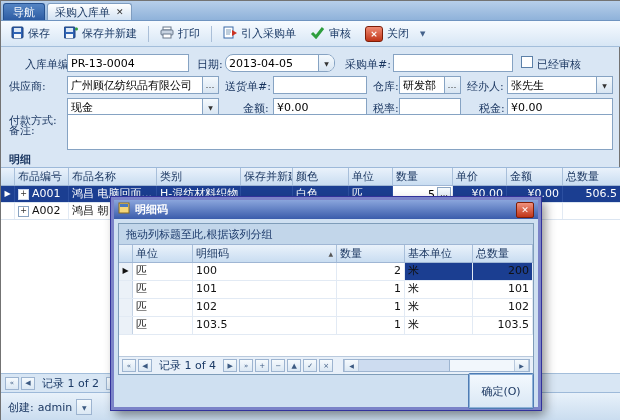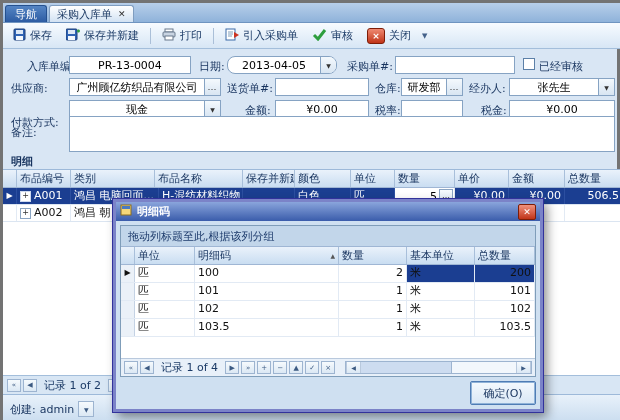--- a/index.html
+++ b/index.html
@@ -1,21 +1,21 @@
 <!DOCTYPE html>
 <html><head>
 <meta charset="utf-8">
 <style>
   html,body{margin:0;padding:0;}
   body{
     width:620px;height:420px;position:relative;overflow:hidden;
     font-family:"DejaVu Sans","Liberation Sans",sans-serif;font-size:11px;
     background:#d9e6f4;border:0;
   }
-  .app{position:absolute;inset:0;border:3px solid #737373;box-sizing:border-box;}
+  .app{position:absolute;inset:0;border:1px solid #737373;box-sizing:border-box;}
 
   
   .tabstrip{position:absolute;left:0;top:0;width:620px;height:20px;
     background:linear-gradient(#b7cfea,#8fb2da);border-bottom:1px solid #6f94c0;box-sizing:border-box;}
   .tab-nav{position:absolute;left:2px;top:2px;height:17px;padding:0 9px;display:flex;align-items:center;
     background:linear-gradient(#5585c4,#2d5ca3);color:#fff;border:1px solid #24508f;border-bottom:none;
     border-radius:3px 3px 0 0;box-sizing:border-box;}
   .tab-doc{position:absolute;left:46px;top:2px;height:17px;padding:0 7px;display:flex;align-items:center;gap:6px;
     background:linear-gradient(#ffffff,#d2e2f3);color:#16345f;border:1px solid #7f9dc0;border-bottom:none;
     border-radius:3px 3px 0 0;box-sizing:border-box;}
@@ -26,21 +26,21 @@
     background:linear-gradient(#f7fbff,#d7e6f5);border-bottom:1px solid #a3bedb;box-sizing:border-box;padding:0 4px;}
   .tbtn{display:flex;align-items:center;gap:4px;padding:2px 6px;color:#1b3a66;border-radius:2px;}
   .tsep{width:1px;height:16px;background:#aabfd8;margin:0 3px;}
   .tmore{font-size:7px;color:#44618a;padding:0 3px;}
   .closeico{width:16px;height:14px;background:linear-gradient(#ef8a72,#c03418);border:1px solid #7e1d07;
     border-radius:3px;color:#fff;font-weight:bold;font-size:9px;display:flex;align-items:center;justify-content:center;}
 
   
   .lbl{position:absolute;color:#17335e;white-space:nowrap;}
   .field{position:absolute;height:18px;background:#fff;border:1px solid #86a3c3;box-sizing:border-box;
-    display:flex;align-items:center;overflow:hidden;text-align:center;}
+    display:flex;align-items:center;overflow:hidden;}
   .fval{flex:1;padding:0 3px;white-space:nowrap;overflow:hidden;}
   .dd,.ell{width:15px;align-self:stretch;border-left:1px solid #86a3c3;flex:none;
     background:linear-gradient(#f4f9fd,#d8e5f2);display:flex;align-items:center;justify-content:center;color:#333;}
   .dd{font-size:6px;}
   .ell{font-size:9px;letter-spacing:1px;}
   .cb{position:absolute;width:12px;height:12px;background:#fff;border:1px solid #5c80a8;box-sizing:border-box;}
   .memo{align-items:flex-start;}
 
   .sec{position:absolute;left:8px;top:151px;font-weight:bold;color:#17335e;}
 
@@ -102,21 +102,21 @@
   .d0{width:14px}.d1{width:60px}.d2{width:144px}.d3{width:68px}.d4{width:68px}.d5{flex:1}
   .dfill{flex:1;background:#fff;}
   .dnav{height:17px;flex:none;border-top:1px solid #b9c9dd;background:#e8f0f9;display:flex;
     align-items:center;gap:2px;padding:0 3px;}
   .dscroll{flex:1;height:13px;margin-left:8px;border:1px solid #9db4d0;background:#f2f7fc;
     display:flex;align-items:stretch;box-sizing:border-box;}
   .sarrow{width:13px;background:linear-gradient(#f6fafd,#dbe8f4);border-left:1px solid #b9c9dd;border-right:1px solid #b9c9dd;
     font-size:6px;color:#3c5a82;display:flex;align-items:center;justify-content:center;}
   .sthumb{width:90px;background:#cddcf0;border-right:1px solid #9db4d0;}
   .dbuttons{height:24px;flex:none;display:flex;justify-content:flex-end;align-items:center;gap:7px;padding-top:4px;}
-  .dbtn{width:66px;height:24px;background:linear-gradient(#f4f9fe,#d9e7f5);border:1px solid #4f7cb4;
+  .dbtn{width:66px;height:36px;background:linear-gradient(#f4f9fe,#d9e7f5);border:1px solid #4f7cb4;
     border-radius:2px;color:#17335e;display:flex;align-items:center;justify-content:center;box-sizing:border-box;}
   .dbtn.default{box-shadow:0 0 0 1px #8fb2d8 inset;}
 </style>
 </head>
 <body>
 
 <div class="app">
 
   <div class="tabstrip">
     <div class="tab-nav">
@@ -235,22 +235,22 @@
   <div class="field memo" style="left:66px;top:113px;width:546px;height:36px;">
     <span class="fval"></span>
   </div>
 
   <div class="sec">明细</div>
 
   <div class="grid">
     <div class="ghead">
       <div class="gh w0"></div>
       <div class="gh w1">布品编号</div>
+      <div class="gh w2">布品名称</div>
       <div class="gh w3">类别</div>
-      <div class="gh w2">布品名称</div>
       <div class="gh w4">保存并新建</div>
       <div class="gh w5">颜色</div>
       <div class="gh w6">单位</div>
       <div class="gh w7">数量</div>
       <div class="gh w8">单价</div>
       <div class="gh w9">金额</div>
       <div class="gh w10">总数量</div>
     </div>
 
     <div class="grow">

